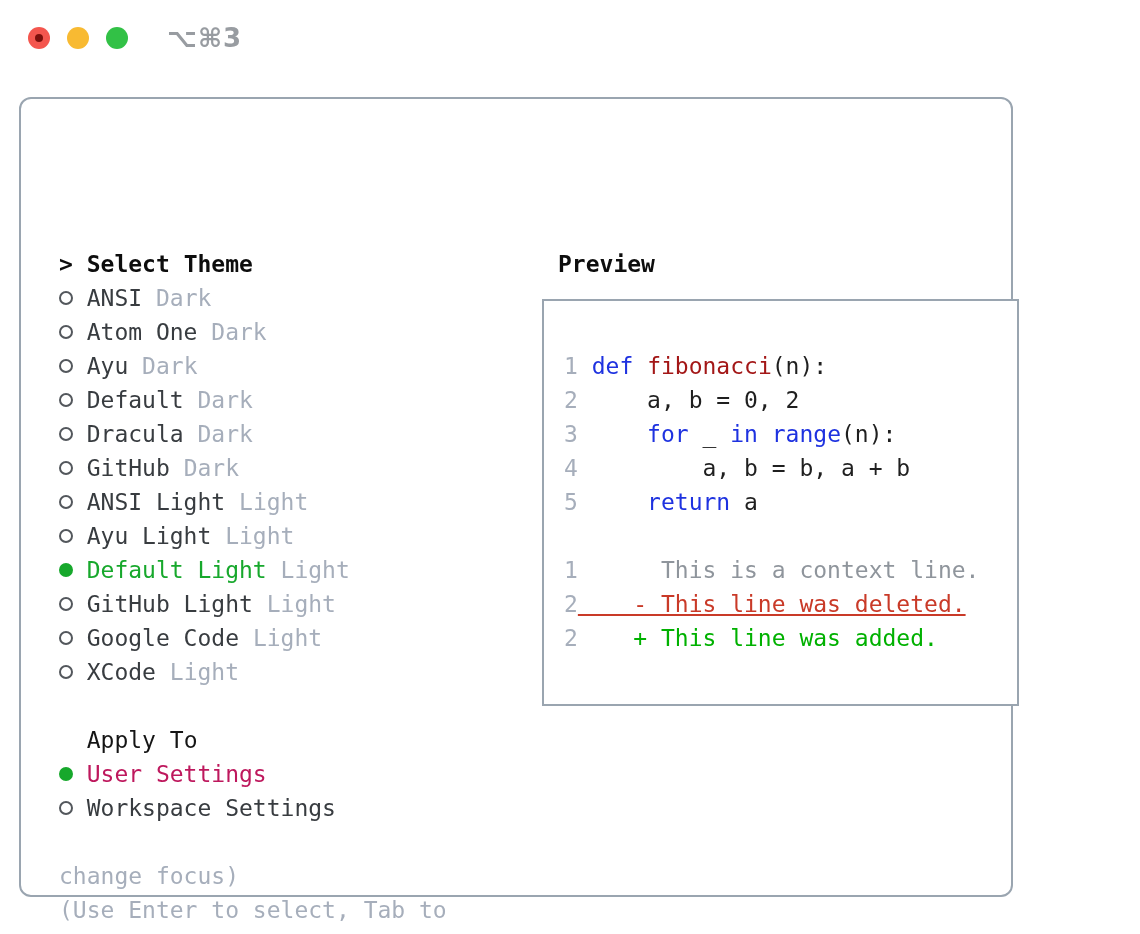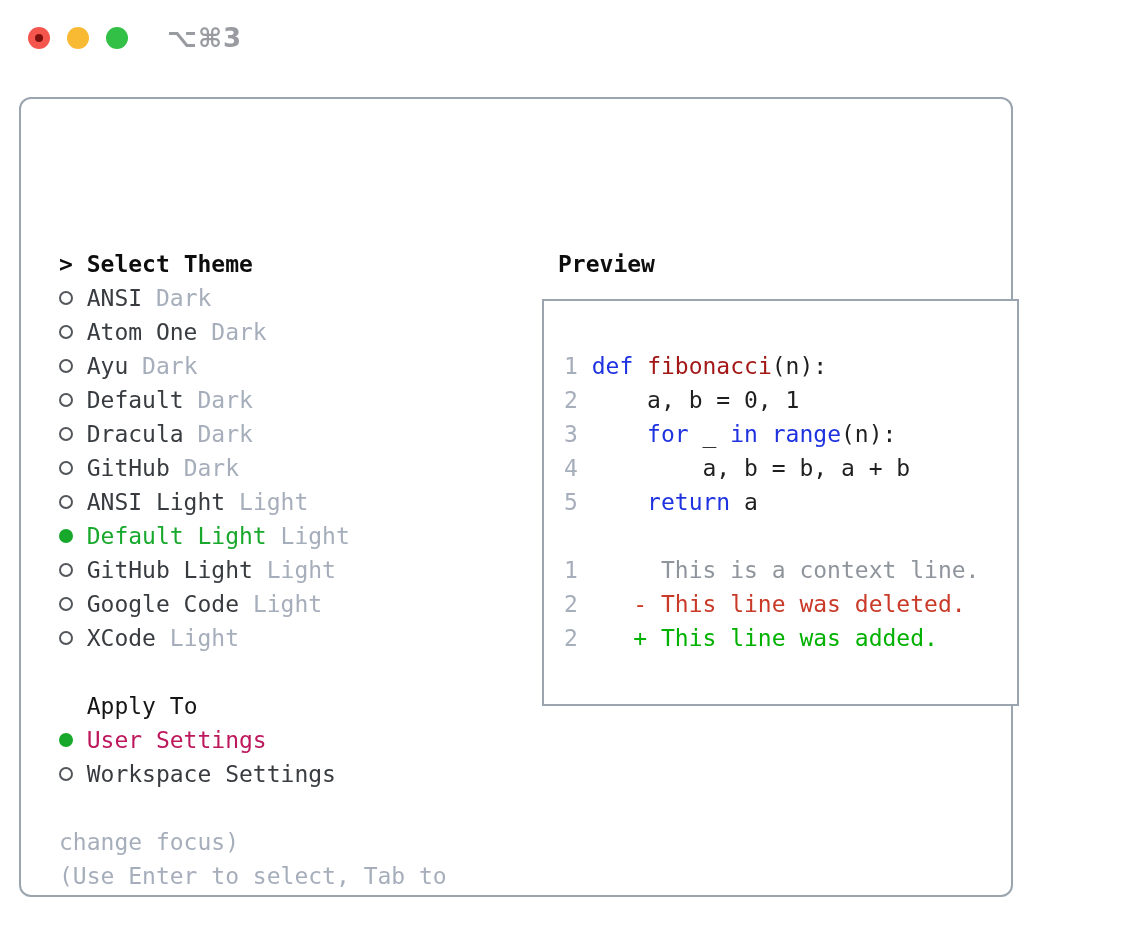--- a/index.html
+++ b/index.html
@@ -43,21 +43,21 @@
   .preview-title{position:absolute;left:493px;top:148px;height:34px;line-height:34px;
     font-size:23px;font-weight:bold;color:#0d0d0d;margin-left:44px;}
   .preview-box{position:absolute;left:521px;top:200px;width:477px;height:407px;
     border:2px solid #9aa5b0;box-sizing:border-box;background:#fff;}
   .preview-content{position:absolute;left:20px;top:48px;font-size:23px;}
   .pline{height:34px;line-height:34px;white-space:pre;color:#1f1f1f;}
   .ln{color:#a6aebb;}
   .tok-k{color:#1e32e0;}
   .tok-f{color:#a31717;}
   .diff-context{color:#8f959c;}
-  .diff-deleted{color:#c93a28;}
+  .diff-deleted{color:#c93a28;text-decoration:underline;}
   .diff-added{color:#00b100;}
 </style>
 </head>
 <body>
 
 <div class="window">
 
   <div class="traffic red"></div>
   <div class="traffic yellow"></div>
   <div class="traffic green"></div>
@@ -67,39 +67,40 @@
 
     <div class="left-rows">
         <div class="row header"><span>&gt; </span><span class="label">Select Theme</span></div>
         <div class="row theme"><span class="marker-cell"><span class="radio"></span></span><span class="label">ANSI</span> <span class="muted">Dark</span></div>
         <div class="row theme"><span class="marker-cell"><span class="radio"></span></span><span class="label">Atom One</span> <span class="muted">Dark</span></div>
         <div class="row theme"><span class="marker-cell"><span class="radio"></span></span><span class="label">Ayu</span> <span class="muted">Dark</span></div>
         <div class="row theme"><span class="marker-cell"><span class="radio"></span></span><span class="label">Default</span> <span class="muted">Dark</span></div>
         <div class="row theme"><span class="marker-cell"><span class="radio"></span></span><span class="label">Dracula</span> <span class="muted">Dark</span></div>
         <div class="row theme"><span class="marker-cell"><span class="radio"></span></span><span class="label">GitHub</span> <span class="muted">Dark</span></div>
         <div class="row theme"><span class="marker-cell"><span class="radio"></span></span><span class="label">ANSI Light</span> <span class="muted">Light</span></div>
+        <div class="row theme"><span class="marker-cell"><span class="radio"></span></span><span class="label">Ayu Light</span> <span class="muted">Light</span></div>
         <div class="row theme selected"><span class="marker-cell"><span class="radio sel"></span></span><span class="label">Default Light</span> <span class="muted">Light</span></div>
         <div class="row theme"><span class="marker-cell"><span class="radio"></span></span><span class="label">GitHub Light</span> <span class="muted">Light</span></div>
         <div class="row theme"><span class="marker-cell"><span class="radio"></span></span><span class="label">Google Code</span> <span class="muted">Light</span></div>
         <div class="row theme"><span class="marker-cell"><span class="radio"></span></span><span class="label">XCode</span> <span class="muted">Light</span></div>
         <div class="row spacer"></div>
         <div class="row subheader">  <span class="label">Apply To</span></div>
         <div class="row option selected"><span class="marker-cell"><span class="radio sel"></span></span><span class="label">User Settings</span></div>
         <div class="row option"><span class="marker-cell"><span class="radio"></span></span><span class="label">Workspace Settings</span></div>
         <div class="row spacer"></div>
         <div class="row hint"><span class="label">change focus)</span></div>
         <div class="row hint"><span class="label">(Use Enter to select, Tab to</span></div>
       </div>
 
     <div class="preview-title">Preview</div>
 
     <div class="preview-box">
       <div class="preview-content">
           <div class="pline"><span class="ln">1</span><span> </span><span class="tok-k">def</span><span> </span><span class="tok-f">fibonacci</span><span>(n):</span></div>
-          <div class="pline"><span class="ln">2</span><span>     a, b = 0, 1</span></div>
+          <div class="pline"><span class="ln">2</span><span>     a, b = 0, 2</span></div>
           <div class="pline"><span class="ln">3</span><span>     </span><span class="tok-k">for</span><span> _ </span><span class="tok-k">in</span><span> </span><span class="tok-k">range</span><span>(n):</span></div>
           <div class="pline"><span class="ln">4</span><span>         a, b = b, a + b</span></div>
           <div class="pline"><span class="ln">5</span><span>     </span><span class="tok-k">return</span><span> a</span></div>
           <div class="pline"></div>
           <div class="pline"><span class="ln">1</span><span class="diff-context">      This is a context line.</span></div>
           <div class="pline"><span class="ln">2</span><span class="diff-deleted">    - This line was deleted.</span></div>
           <div class="pline"><span class="ln">2</span><span class="diff-added">    + This line was added.</span></div>
         </div>
     </div>
 

